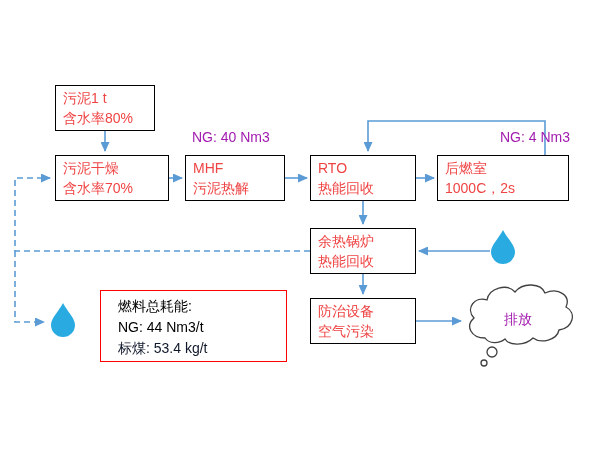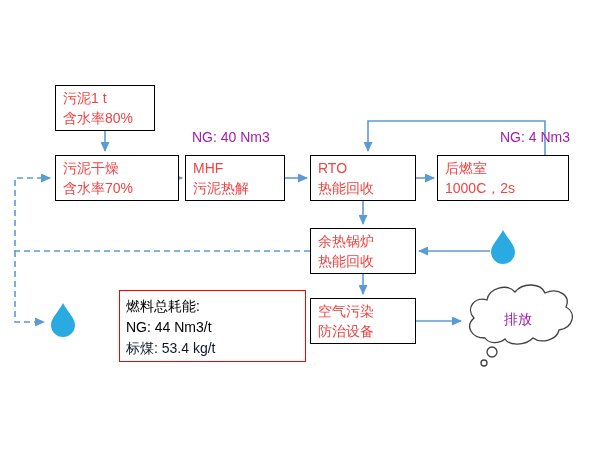--- a/index.html
+++ b/index.html
@@ -9,21 +9,21 @@
   }
   svg.layer{position:absolute;left:0;top:0;}
   .pbox{
     position:absolute;border:1.3px solid #000;background:#fff;box-sizing:border-box;
     display:flex;flex-direction:column;justify-content:center;
     padding-left:7px;font-size:14px;line-height:20px;color:#ef4444;
   }
   .label{position:absolute;font-size:14px;color:#a21caf;white-space:nowrap;}
   .fuelbox{
     position:absolute;border:1.6px solid #FF0000;background:#fff;box-sizing:border-box;
-    padding:5px 0 0 6px;font-size:14px;line-height:21px;color:#000;margin-left:19px;
+    padding:5px 0 0 17px;font-size:14px;line-height:21px;color:#000;
   }
   .fuel-red{color:#0f172a;}
 </style>
 </head>
 <body>
 
 <div id="canvas">
 
   <svg class="layer" width="600" height="450" viewBox="0 0 600 450">
     <defs>
@@ -69,21 +69,21 @@
       <circle cx="492" cy="352" r="5"></circle>
       <circle cx="484" cy="363" r="3"></circle>
     </g>
   </svg>
 
   <div class="pbox" style="left:55px;top:85px;width:100px;height:46px">
     <div>污泥1 t</div>
     <div>含水率80%</div>
   </div>
 
-  <div class="pbox" style="left:55px;top:155px;width:124px;height:46px">
+  <div class="pbox" style="left:55px;top:155px;width:114px;height:46px">
     <div>污泥干燥</div>
     <div>含水率70%</div>
   </div>
 
   <div class="pbox" style="left:185px;top:155px;width:100px;height:46px">
     <div>MHF</div>
     <div>污泥热解</div>
   </div>
 
   <div class="pbox" style="left:310px;top:155px;width:106px;height:46px">
@@ -95,22 +95,22 @@
     <div>后燃室</div>
     <div>1000C，2s</div>
   </div>
 
   <div class="pbox" style="left:310px;top:228px;width:106px;height:46px">
     <div>余热锅炉</div>
     <div>热能回收</div>
   </div>
 
   <div class="pbox" style="left:310px;top:298px;width:106px;height:46px">
+    <div>防治设备</div>
     <div>空气污染</div>
-    <div>防治设备</div>
   </div>
 
   <div class="fuelbox" style="left:100px;top:290px;width:187px;height:72px">
     <div>燃料总耗能:</div>
     <div>NG: 44 Nm3/t</div>
     <div class="fuel-red">标煤: 53.4 kg/t</div>
   </div>
 
   <div class="label" style="left:192px;top:129px">NG: 40 Nm3</div>
   <div class="label" style="left:500px;top:129px">NG: 4 Nm3</div>

